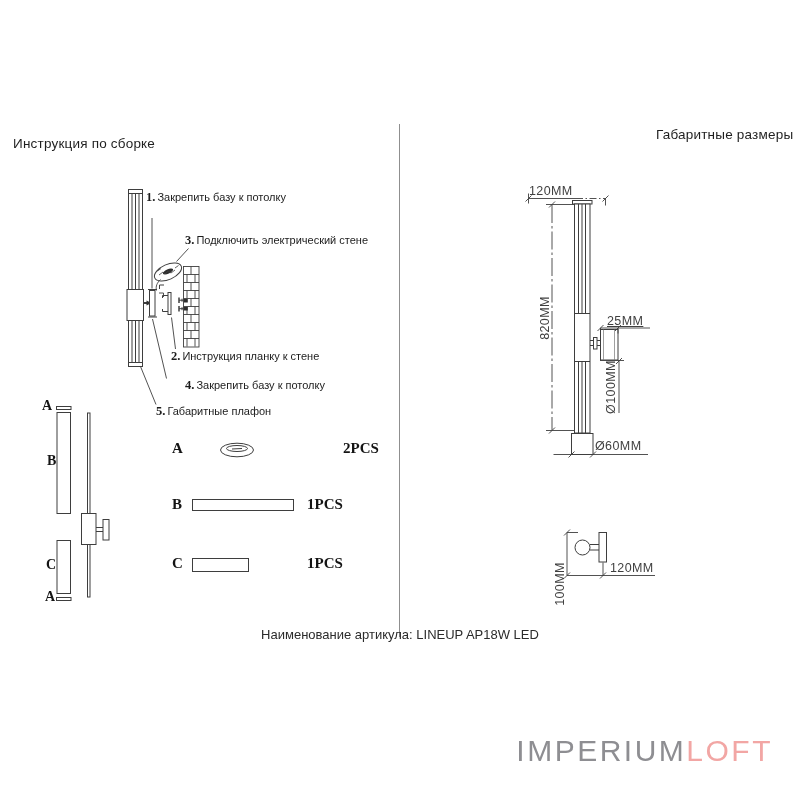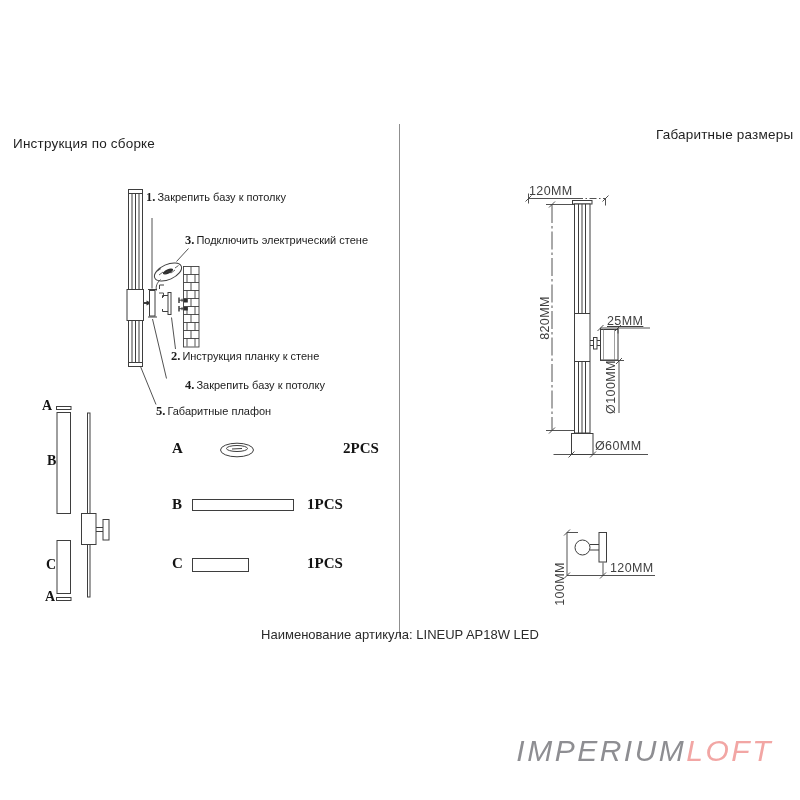--- a/index.html
+++ b/index.html
@@ -8,21 +8,21 @@
   #art{position:absolute;left:0;top:0;z-index:1;}
   .txt{position:absolute;z-index:2;white-space:nowrap;}
   .hdr{font-size:13.5px;color:#1f1f1f;letter-spacing:.2px;}
   .step{font-size:11px;color:#1c1c1c;}
   .step-num{font-family:"Liberation Serif",serif;font-size:12.5px;font-weight:700;margin-right:2px;}
   .serif-lbl{font-family:"Liberation Serif",serif;font-weight:700;font-size:14px;color:#141414;}
   .pcs{font-family:"Liberation Serif",serif;font-weight:700;font-size:15px;color:#141414;}
   .dim{font-size:12.5px;color:#3f3f3f;letter-spacing:.4px;}
   .dim-rot{transform:rotate(-90deg);transform-origin:center center;text-align:center;}
   .article{left:0;right:0;text-align:center;font-size:13px;color:#2b2b2b;}
-  .logo{font-size:30px;font-weight:200;letter-spacing:2.5px;font-style:italic;}
+  .logo{font-size:30px;font-weight:200;letter-spacing:2.5px;}
   .divider{position:absolute;width:1px;background:#8f8f8f;z-index:1;}
 </style>
 </head>
 <body>
 
 <div id="page">
 
   <svg id="art" width="800" height="800" viewBox="0 0 800 800" stroke="#3e3e3e" stroke-width="1" fill="none">
 
     <g>

